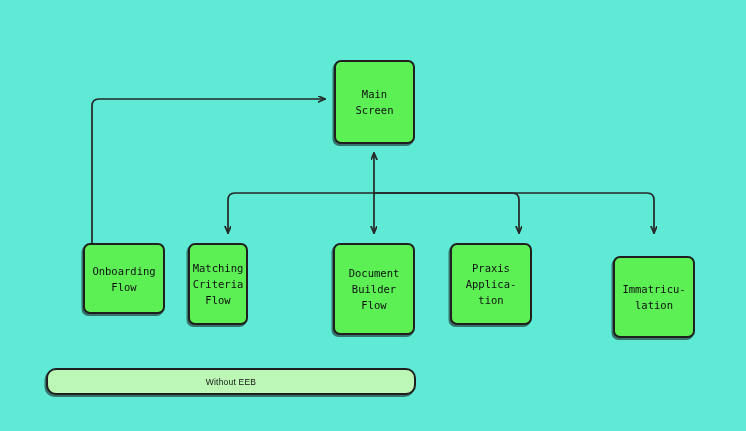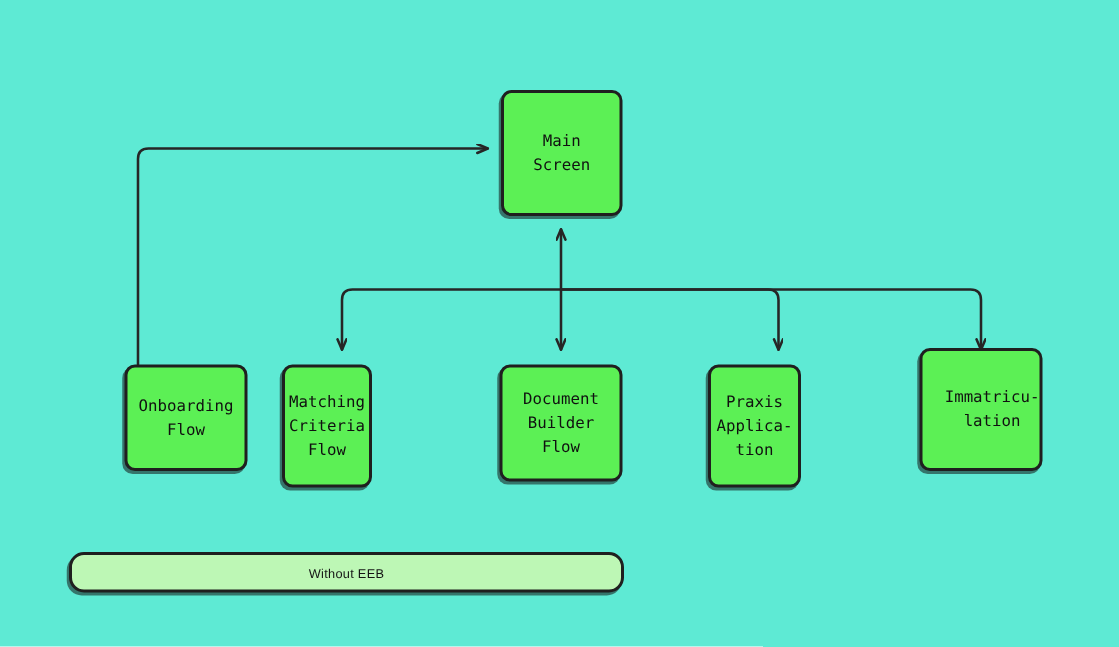--- a/index.html
+++ b/index.html
@@ -104,33 +104,33 @@
     <span class="node-label">Onboarding
 Flow</span>
   </div>
 
   <div class="node" style="left:188px; top:243px; width:60px; height:82px;">
     <span class="node-label">Matching
 Criteria
 Flow</span>
   </div>
 
-  <div class="node" style="left:333px; top:243px; width:82px; height:78px;">
+  <div class="node" style="left:333px; top:243px; width:82px; height:92px;">
     <span class="node-label">Document
 Builder
 Flow</span>
   </div>
 
-  <div class="node" style="left:472px; top:243px; width:62px; height:82px;">
+  <div class="node" style="left:450px; top:243px; width:82px; height:82px;">
     <span class="node-label">Praxis
 Applica-
 tion</span>
   </div>
 
-  <div class="node" style="left:613px; top:232px; width:82px; height:82px;justify-content:flex-end;">
+  <div class="node" style="left:613px; top:256px; width:82px; height:82px;">
     <span class="node-label">Immatricu-
 lation</span>
   </div>
 
   <div class="legend-bar" style="left:46px; top:368px; width:370px; height:27px;border-radius:10px;">
     <span class="legend-label">Without EEB</span>
   </div>
 
 </div>
 

